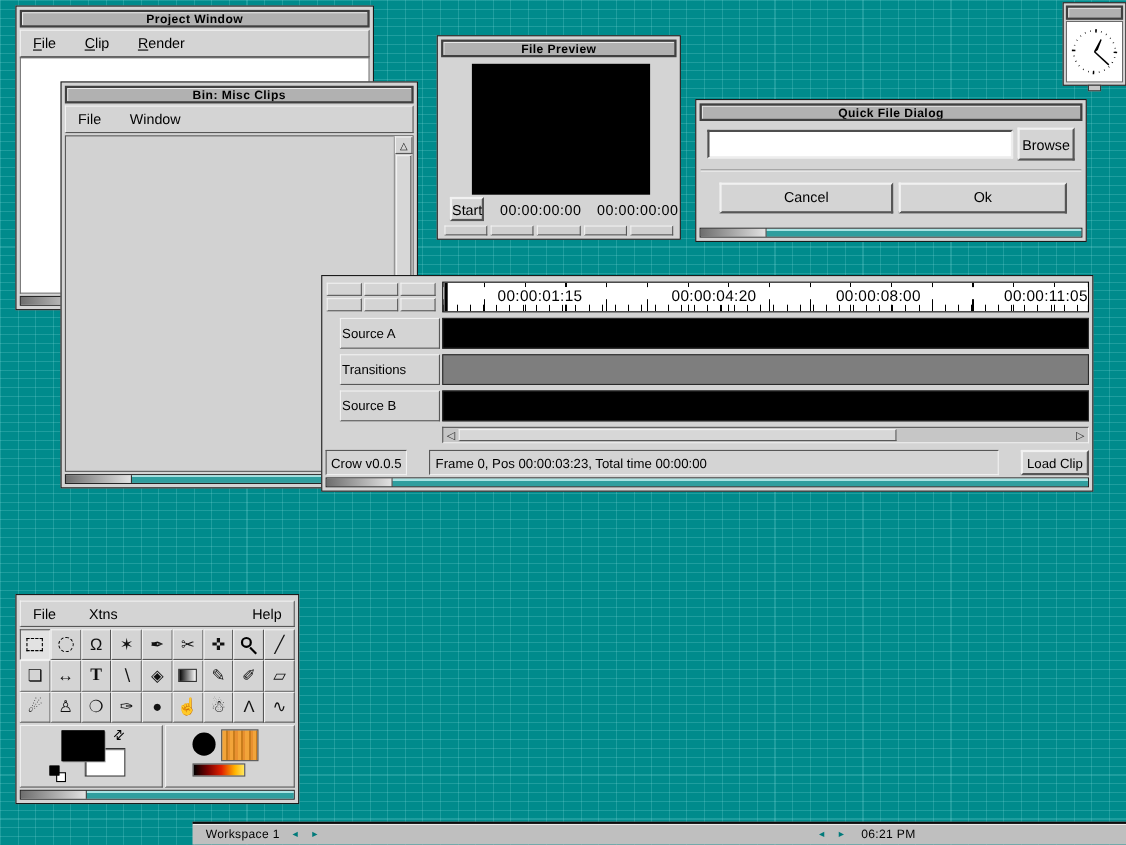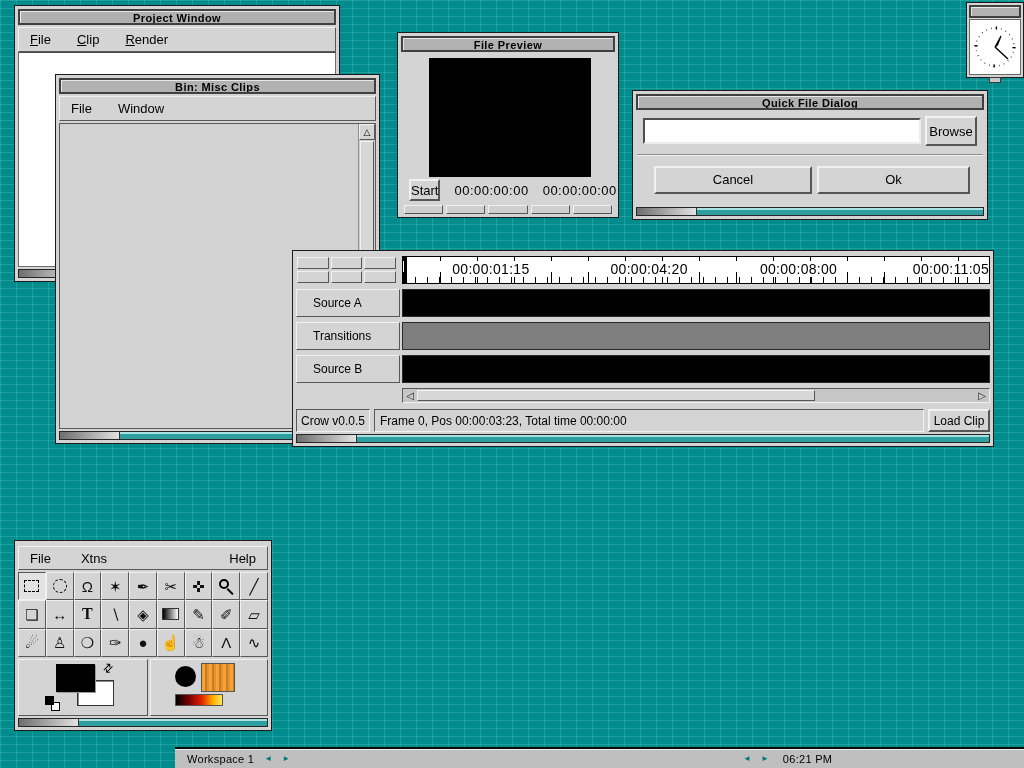--- a/index.html
+++ b/index.html
@@ -84,27 +84,27 @@
   .ruler { position:relative; background:#fff; border:1px solid #000; overflow:hidden; }
   .ruler .playhead { position:absolute; left:1px; top:0; width:3px; height:100%; background:#000; }
   .ruler .ticks-bottom { position:absolute; left:0; bottom:0; width:100%; height:6px;
     background:repeating-linear-gradient(90deg,#000 0 1px,transparent 1px 12px); }
   .ruler .ticks-major { position:absolute; left:0; bottom:0; width:100%; height:11px;
     background:repeating-linear-gradient(90deg,#000 0 1px,transparent 1px 37px); }
   .ruler .ticks-top { position:absolute; left:0; top:0; width:100%; height:4px;
     background:repeating-linear-gradient(90deg,#000 0 1px,transparent 1px 37px); }
   .ruler-label { position:absolute; top:4px; transform:translateX(-50%); font-size:14px; letter-spacing:.3px; background:#fff; padding:0 2px; }
   .track-label { background:#d4d4d4; border:1px solid; border-color:#f1f1f1 #575757 #575757 #f1f1f1;
-    font-size:12px; display:flex; align-items:center; padding-left:16px; }
+    font-size:12px; display:flex; align-items:center; padding-left:1px;margin-left:13px; }
   .track { border:1px solid #2a2a2a; }
   .hscroll { grid-column:2; display:flex; align-items:stretch; background:#c6c6c6;
     border:1px solid; border-color:#575757 #f1f1f1 #f1f1f1 #575757; }
   .hscroll .arr { width:14px; font-size:10px; display:flex; align-items:center; justify-content:center; color:#222; }
   .hscroll .thumb { width:68%; background:#d7d7d7; border:1px solid; border-color:#f1f1f1 #575757 #575757 #f1f1f1; margin:1px 0; }
-  .statusrow { flex:0 0 23px; margin-top:2px; display:flex; gap:4px; align-items:stretch; }
+  .statusrow { flex:0 0 23px; margin-top:2px; display:flex; gap:20px; align-items:stretch; }
   .version-box { flex:0 0 74px; font-size:12px; display:flex; align-items:center; justify-content:center;
     background:#d4d4d4; }
   .status-box { flex:1; font-size:12px; display:flex; align-items:center; padding-left:5px; background:#d4d4d4; }
   .loadclip-btn { flex:0 0 62px; font-size:12px; }
 
   
   #gimp-window { left:14px; top:540px; width:258px; height:191px; z-index:2; }
   #gimp-window .menubar { gap:30px; flex:0 0 24px; }
   .toolgrid { flex:0 0 85px; margin-top:2px; display:grid; grid-template-columns:repeat(9,1fr); grid-template-rows:repeat(3,1fr); }
   .tool-cell { background:#d4d4d4; border:1px solid; border-color:#f1f1f1 #575757 #575757 #f1f1f1;

